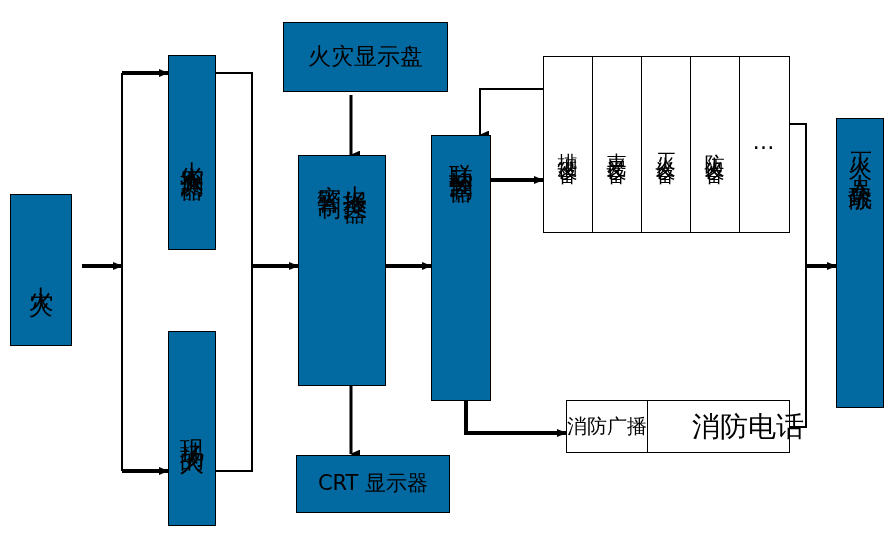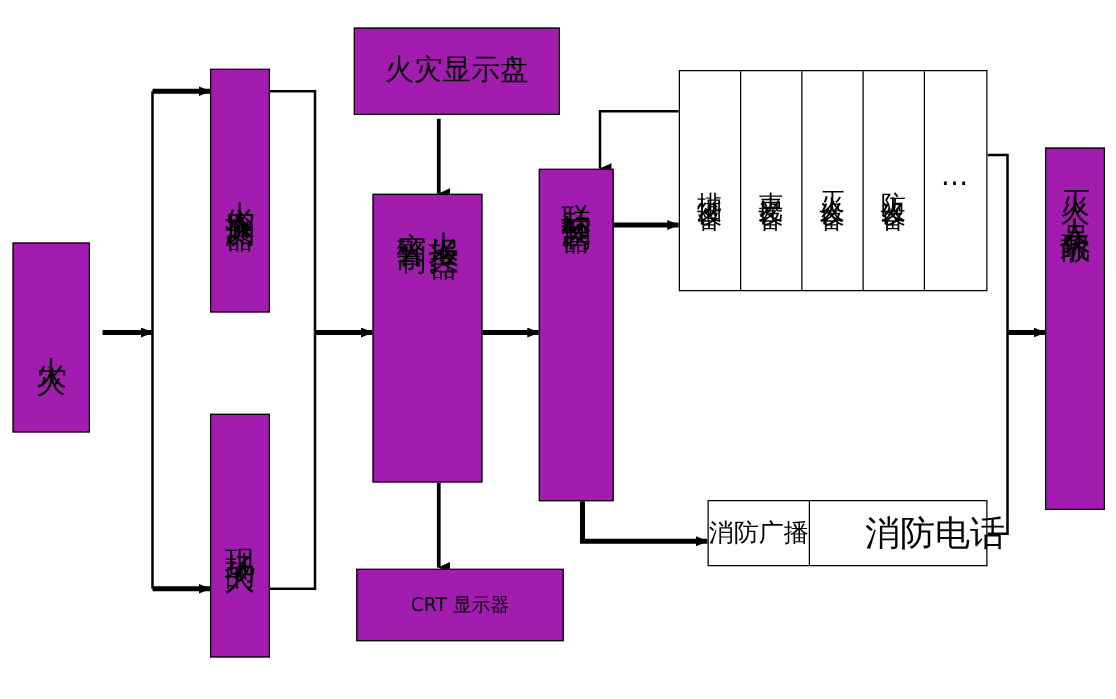--- a/index.html
+++ b/index.html
@@ -20,21 +20,21 @@
     left: 0;
     top: 0;
     width: 893px;
     height: 559px;
     pointer-events: none;
   }
   .node {
     position: absolute;
     box-sizing: border-box;
     border: 1px solid #000000;
-    background: #a21caf;
+    background: #0369a1;
     display: flex;
     align-items: center;
     justify-content: center;
     color: #000000;
   }
   
   .vtext {
     writing-mode: vertical-rl;
     text-orientation: upright;
     letter-spacing: 0.18em;
@@ -157,21 +157,21 @@
 
   <div class="node vtext" style="left:168px; top:331px; width:48px; height:195px; font-size:24px;">现场的人</div>
 
   <div class="node vcols" style="left:298px; top:155px; width:88px; height:231px; padding-top:10px; align-items:flex-start;">
     <span class="vcol" style="font-size:24px;">火报控器</span>
     <span class="vcol" style="font-size:24px;">灾警制</span>
   </div>
 
   <div class="node htext" style="left:283px; top:22px; width:165px; height:70px; font-size:23px;">火灾显示盘</div>
 
-  <div class="node htext" style="left:285px; top:455px; width:166px; height:58px; font-size:15px;">CRT 显示器</div>
+  <div class="node htext" style="left:296px; top:455px; width:154px; height:58px; font-size:21px;">CRT 显示器</div>
 
   <div class="node vtext" style="left:431px; top:135px; width:60px; height:266px; font-size:24px; justify-content:flex-start; padding-top:8px;">联动控制器</div>
 
   <div class="strip" style="left:543px; top:56px; width:247px; height:177px;">
     <div class="cell" style="width:49px;">
       <span class="vtext" style="font-size:20px;">排烟设备</span>
     </div>
     <div class="cell" style="width:49px;">
       <span class="vtext" style="font-size:20px;">声光设备</span>
     </div>

